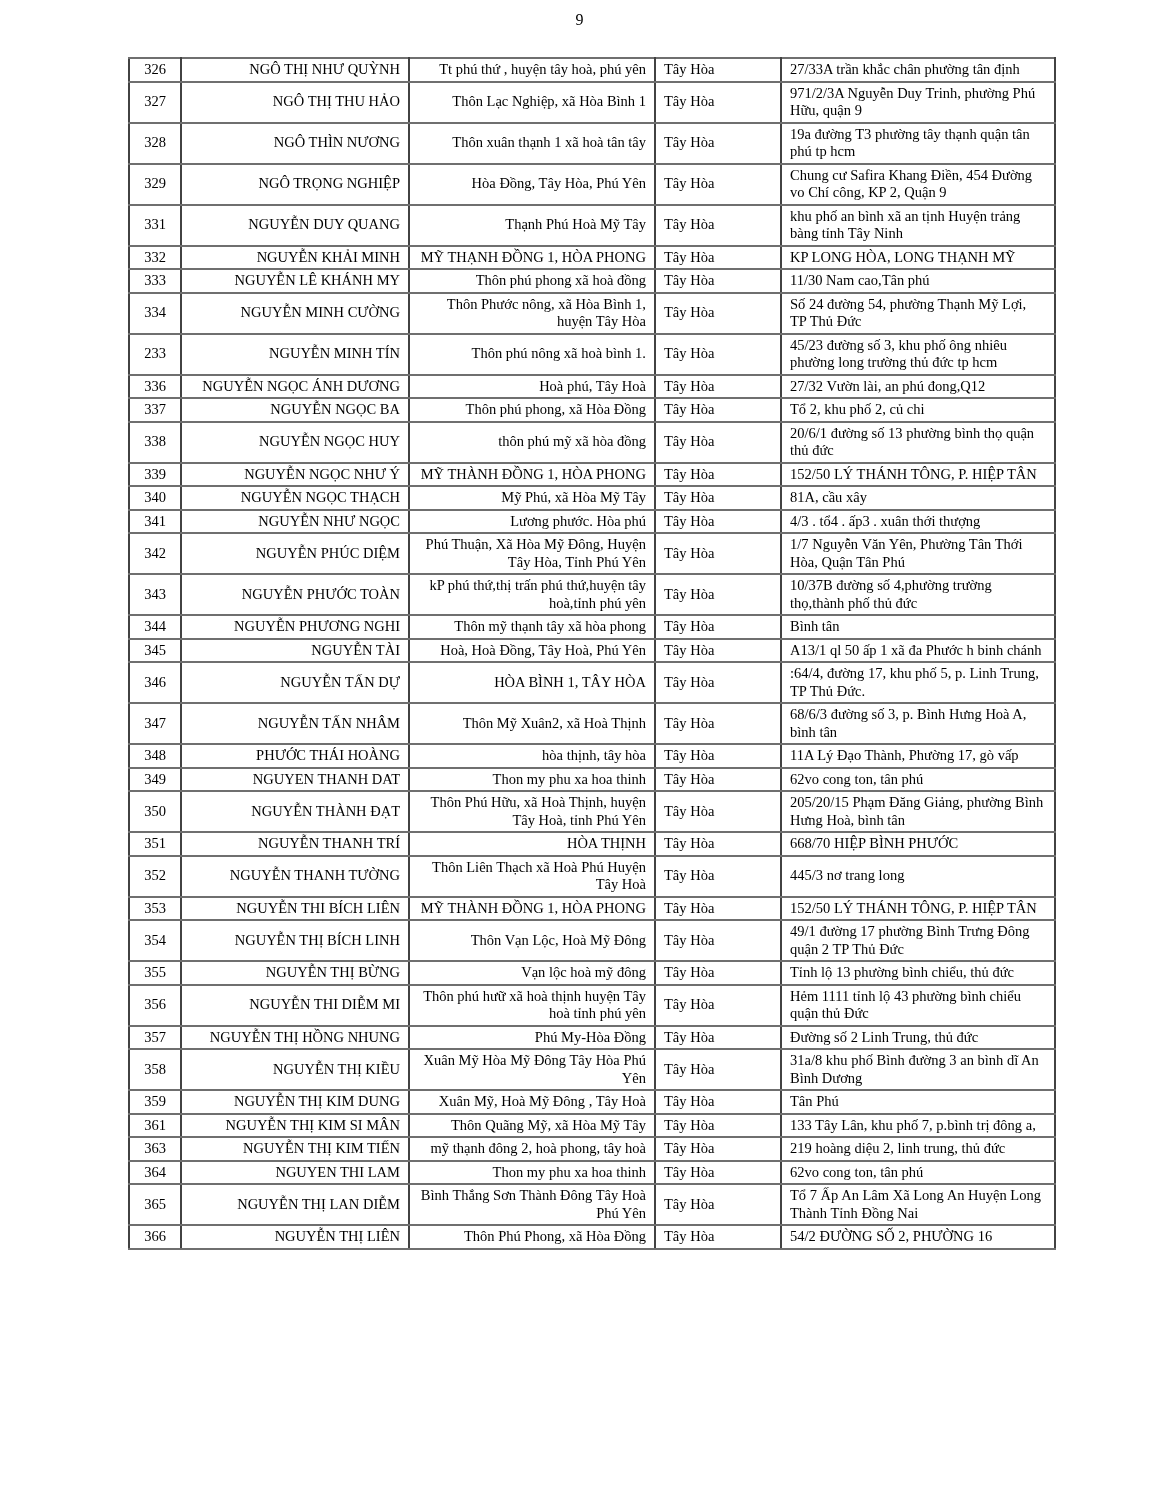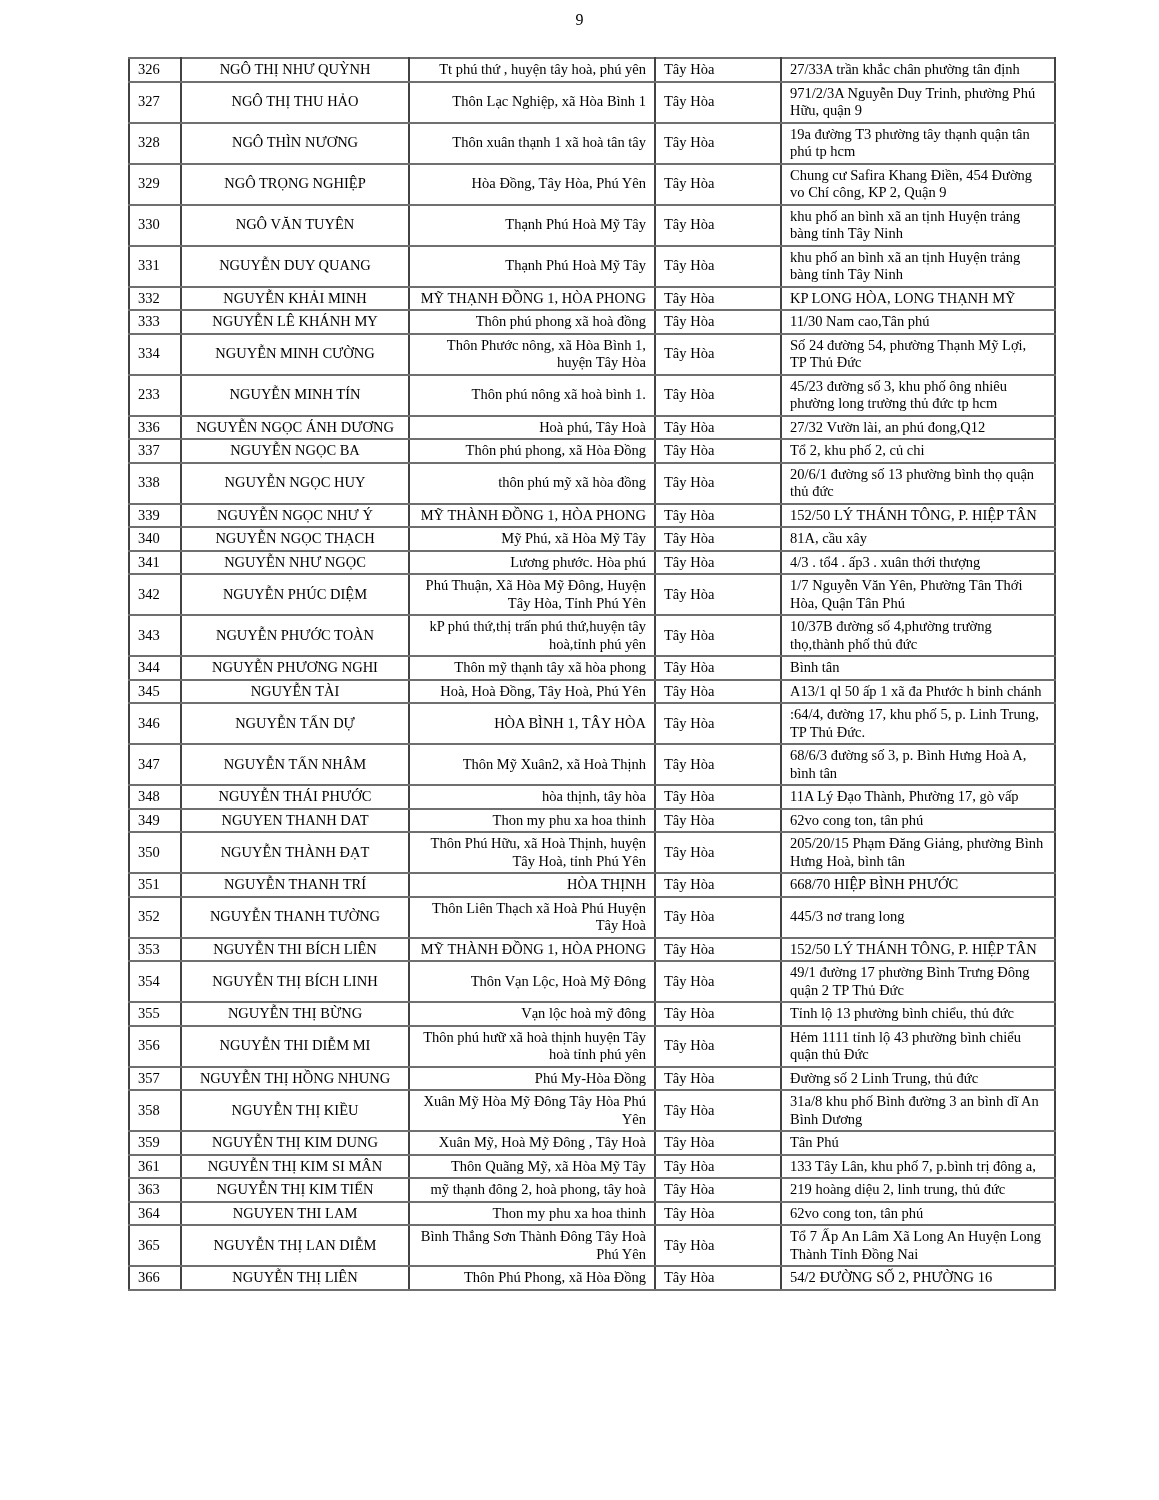--- a/index.html
+++ b/index.html
@@ -32,26 +32,26 @@
     border-bottom: 2px solid #6f6f6f;
     border-left: 2px solid #424242;
     border-right: 2px solid #424242;
     font-size: 14.5px;
     line-height: 17.5px;
     padding: 2px 8px;
     vertical-align: middle;
     word-wrap: break-word;
   }
   td.col-no {
-    text-align: left;
+    text-align: center;
     vertical-align: bottom;
     padding-bottom: 3px;
     font-size: 15px;
   }
-  td.col-name { text-align: center; }
+  td.col-name { text-align: right; }
   td.col-addr1 { text-align: right; }
   td.col-district { text-align: left; margin-top: 21px; }
   td.col-addr2 { text-align: left; margin-top: 48px; }
 </style>
 </head>
 <body>
 
 <div class="page-number">9</div>
 
 <table class="roster">
@@ -85,27 +85,20 @@
         <td class="col-addr2">19a đường T3 phường tây thạnh quận tân phú tp hcm</td>
       </tr>
       <tr>
         <td class="col-no">329</td>
         <td class="col-name">NGÔ TRỌNG NGHIỆP</td>
         <td class="col-addr1">Hòa Đồng, Tây Hòa, Phú Yên</td>
         <td class="col-district">Tây Hòa</td>
         <td class="col-addr2">Chung cư Safira Khang Điền, 454 Đường vo Chí công, KP 2, Quận 9</td>
       </tr>
       <tr>
-        <td class="col-no">330</td>
-        <td class="col-name">NGÔ VĂN TUYÊN</td>
-        <td class="col-addr1">Thạnh Phú Hoà Mỹ Tây</td>
-        <td class="col-district">Tây Hòa</td>
-        <td class="col-addr2">khu phố an bình xã an tịnh Huyện trảng bàng tỉnh Tây Ninh</td>
-      </tr>
-      <tr>
         <td class="col-no">331</td>
         <td class="col-name">NGUYỄN DUY QUANG</td>
         <td class="col-addr1">Thạnh Phú Hoà Mỹ Tây</td>
         <td class="col-district">Tây Hòa</td>
         <td class="col-addr2">khu phố an bình xã an tịnh Huyện trảng bàng tỉnh Tây Ninh</td>
       </tr>
       <tr>
         <td class="col-no">332</td>
         <td class="col-name">NGUYỄN KHẢI MINH</td>
         <td class="col-addr1">MỸ THẠNH ĐỒNG 1, HÒA PHONG</td>
@@ -212,21 +205,21 @@
       </tr>
       <tr>
         <td class="col-no">347</td>
         <td class="col-name">NGUYỄN TẤN NHÂM</td>
         <td class="col-addr1">Thôn Mỹ Xuân2, xã Hoà Thịnh</td>
         <td class="col-district">Tây Hòa</td>
         <td class="col-addr2">68/6/3 đường số 3, p. Bình Hưng Hoà A, bình tân</td>
       </tr>
       <tr>
         <td class="col-no">348</td>
-        <td class="col-name">NGUYỄN THÁI PHƯỚC</td>
+        <td class="col-name">PHƯỚC THÁI HOÀNG</td>
         <td class="col-addr1">hòa thịnh, tây hòa</td>
         <td class="col-district">Tây Hòa</td>
         <td class="col-addr2">11A Lý Đạo Thành, Phường 17, gò vấp</td>
       </tr>
       <tr>
         <td class="col-no">349</td>
         <td class="col-name">NGUYEN THANH DAT</td>
         <td class="col-addr1">Thon my phu xa hoa thinh</td>
         <td class="col-district">Tây Hòa</td>
         <td class="col-addr2">62vo cong ton, tân phú</td>

